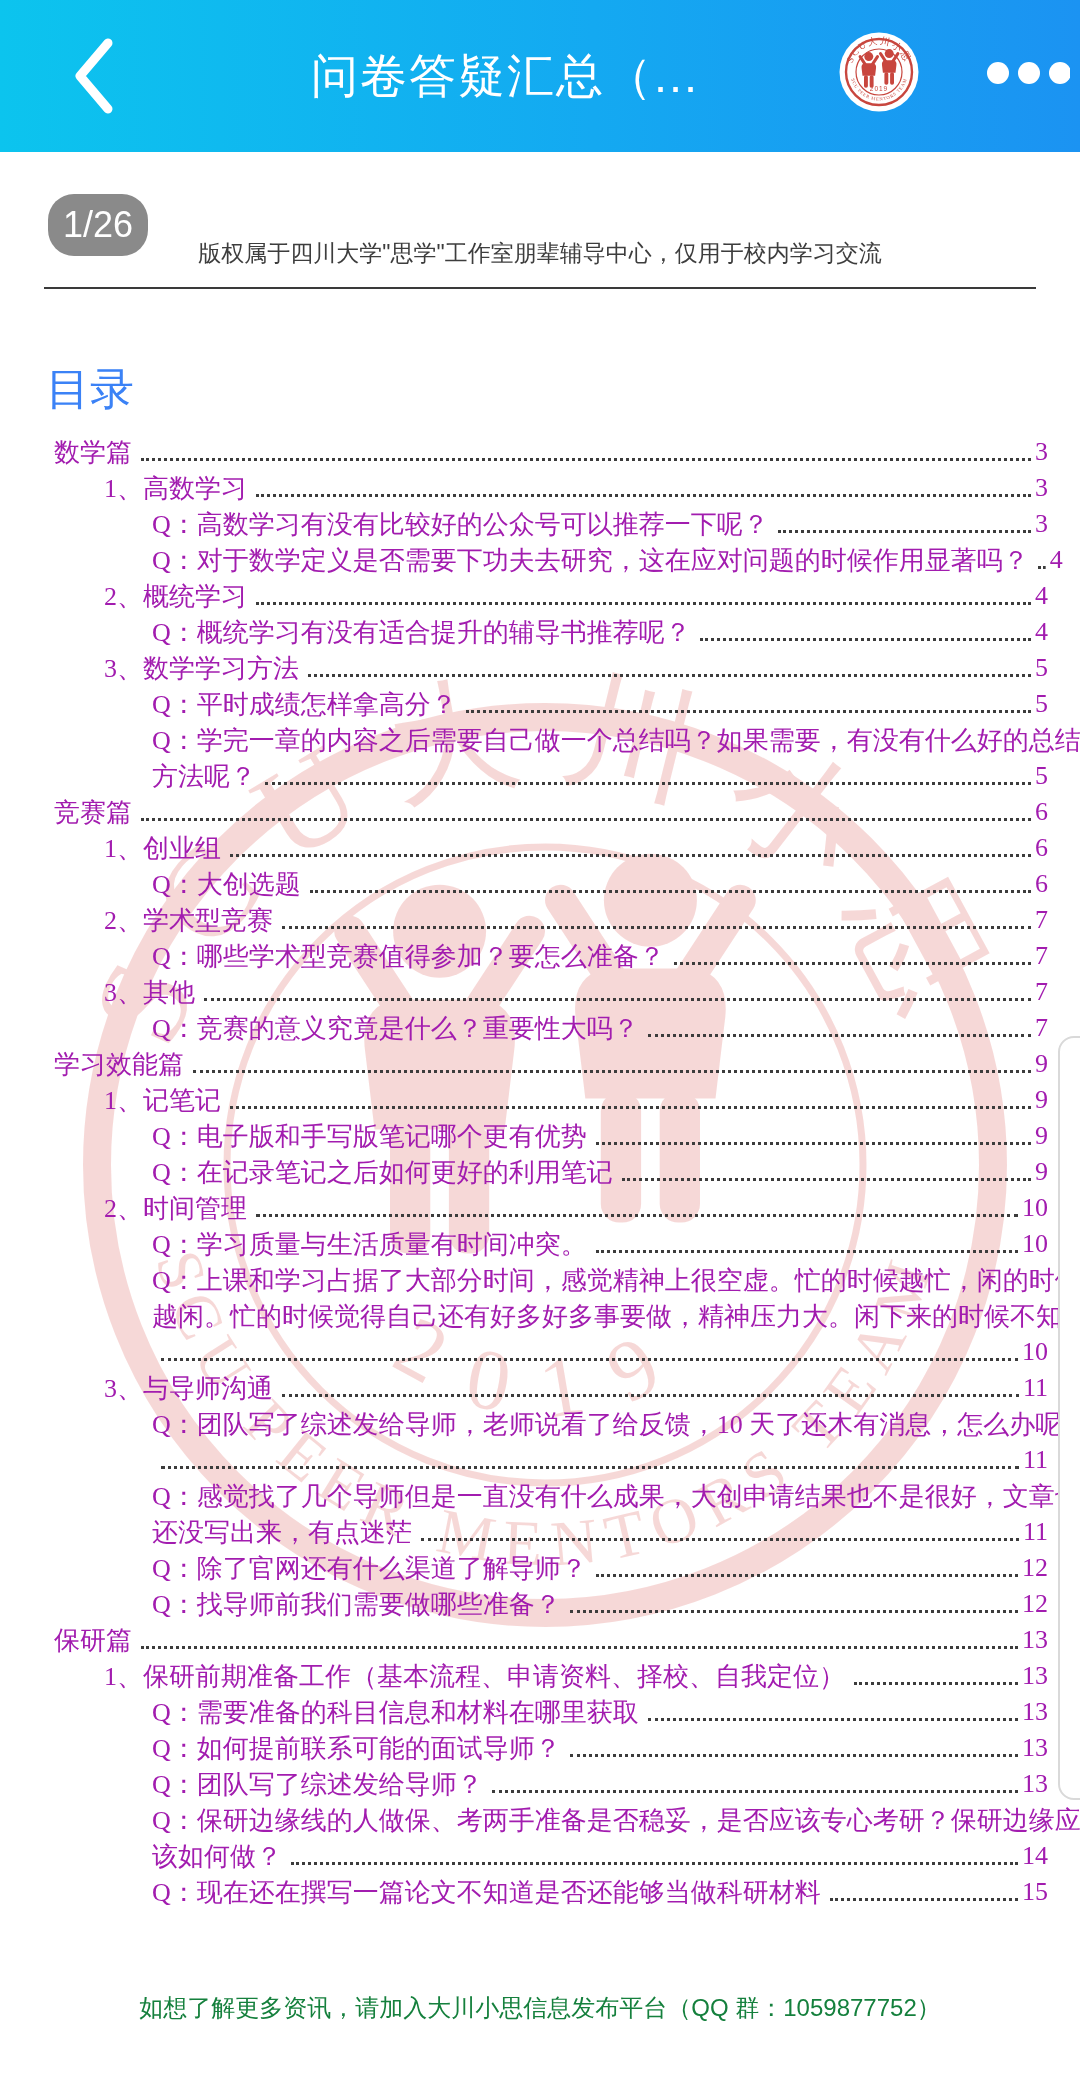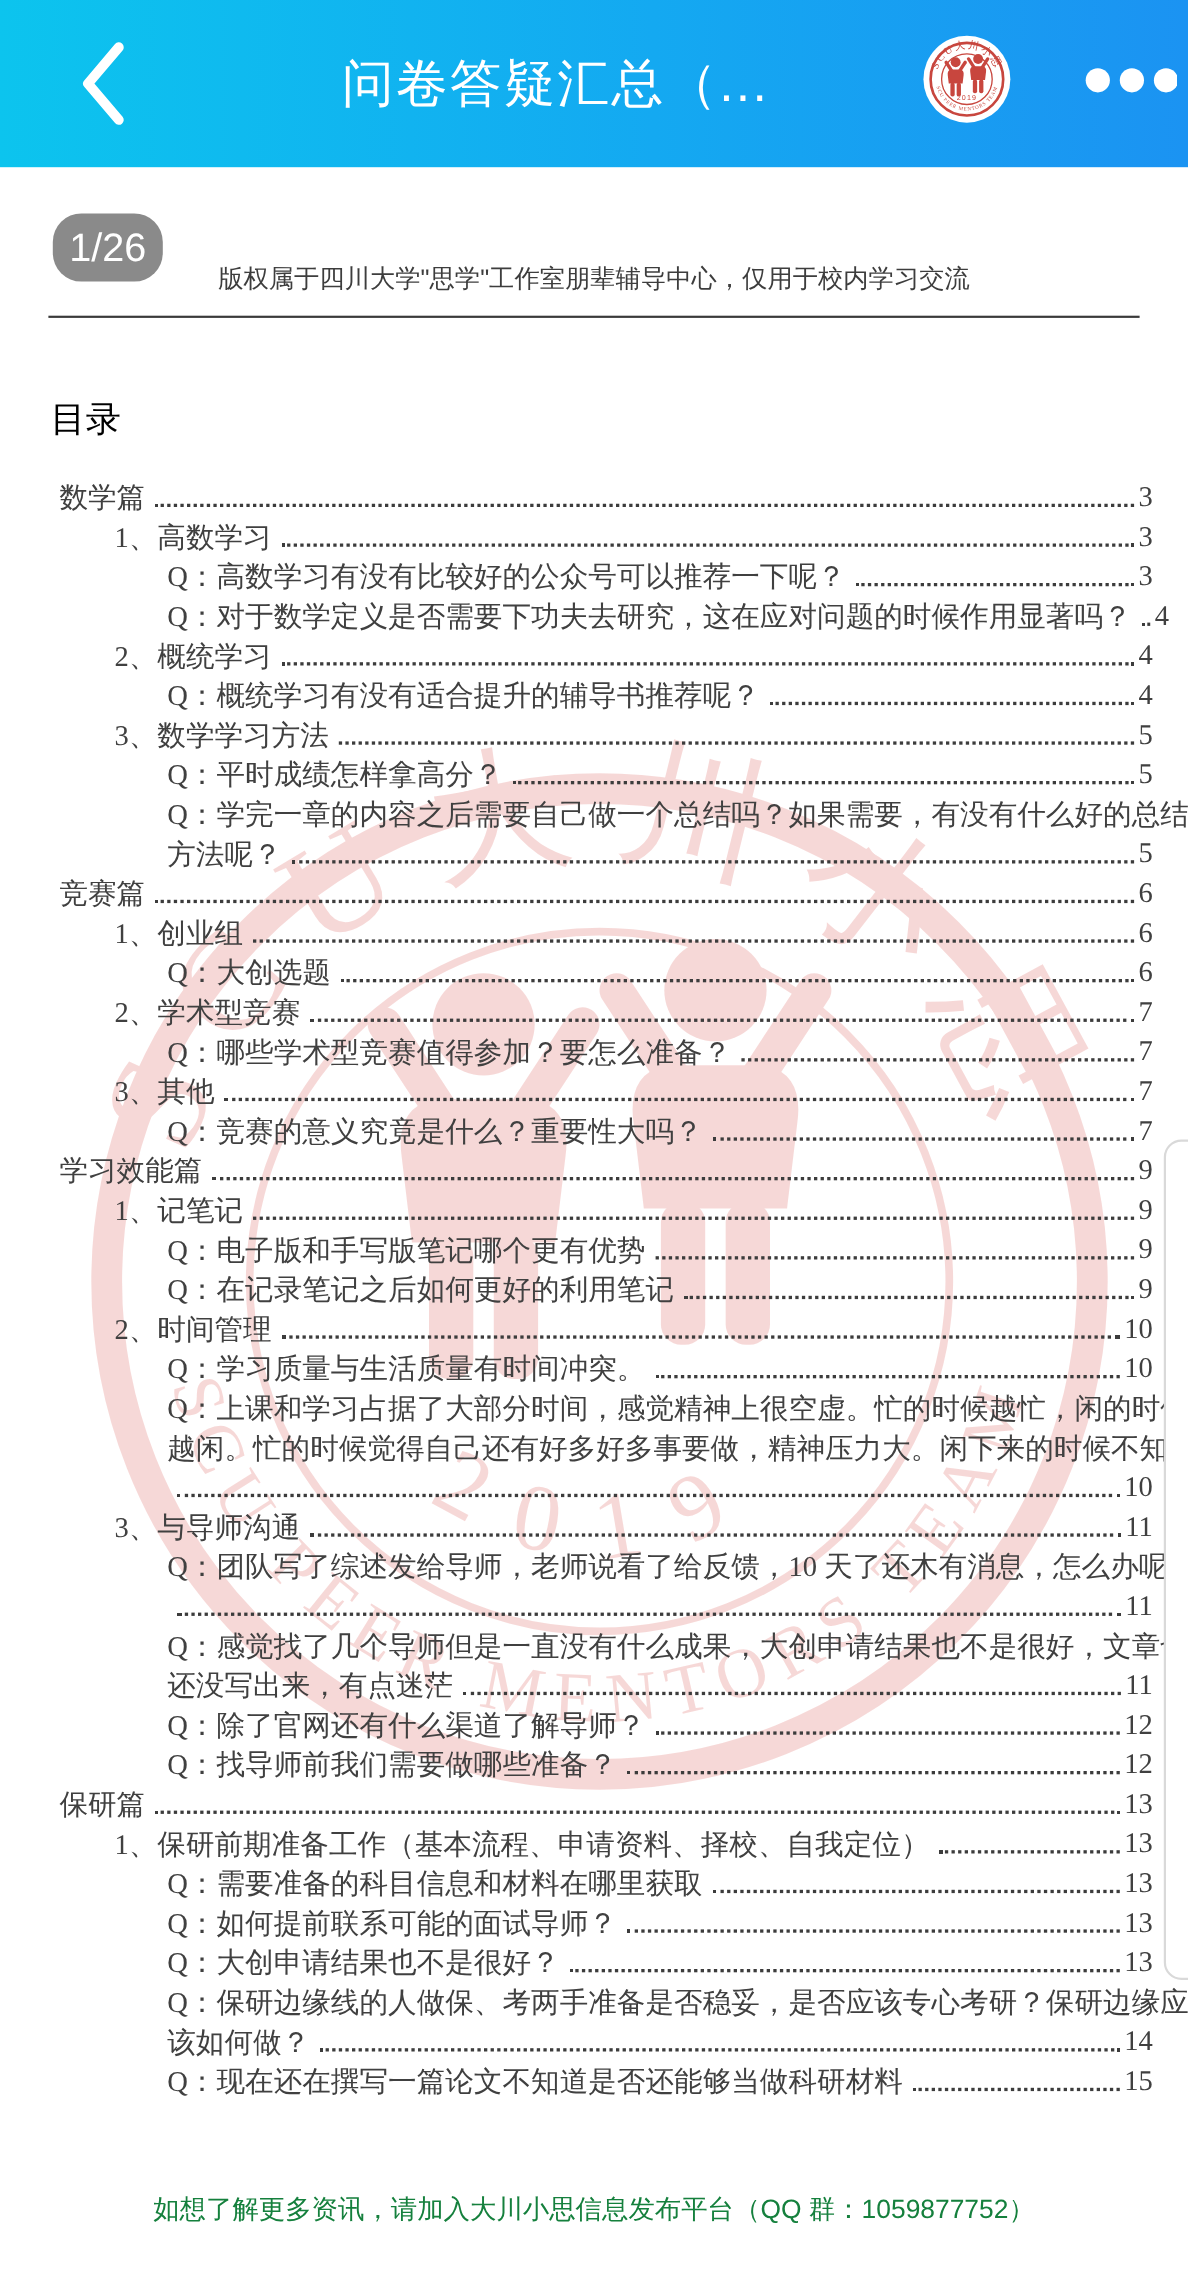--- a/index.html
+++ b/index.html
@@ -13,23 +13,23 @@
          text-align:center;color:#ffffff;font-size:47px;letter-spacing:2px;white-space:nowrap;}
   .menu-dots{position:absolute;left:984px;top:58px;width:86px;height:30px;cursor:pointer;}
   .logo{position:absolute;left:838px;top:31px;width:82px;height:82px;}
   
   .badge{position:absolute;left:48px;top:194px;width:100px;height:62px;background:#8a8a8a;
          border-radius:26px;color:#ffffff;font-size:36px;display:flex;align-items:center;
          justify-content:center;}
   .copyright{position:absolute;left:0;top:238px;width:1080px;text-align:center;
              color:#3d3d3d;font-size:23px;}
   .divider{position:absolute;left:44px;top:287px;width:992px;height:0;border-top:2px solid #3a3a3a;}
-  .toc-title{position:absolute;left:46px;top:360px;font-size:32px;color:#000000;
+  .toc-title{position:absolute;left:46px;top:360px;font-size:44px;color:#3b82f6;
              font-family:Liberation Serif, serif;}
-  .toc{position:absolute;left:46px;top:434px;width:1002px;font-size:26px;color:#404040;
+  .toc{position:absolute;left:46px;top:434px;width:1002px;font-size:26px;color:#a21caf;
        font-family:"Liberation Serif","DejaVu Serif",serif;}
   .tl{height:36px;display:flex;align-items:center;white-space:nowrap;}
   .ind1{padding-left:8px;}
   .ind2{padding-left:58px;justify-content:center;}
   .ind3{padding-left:106px;}
   .ind4{padding-left:106px;}
   .dots{flex:1 1 auto;min-width:8px;height:0;border-bottom:3px dotted #3c3c3c;
         align-self:flex-end;margin:0 4px 9px 9px;}
   .pg{flex:0 0 auto;}
   .footer{position:absolute;left:0;top:1992px;width:1080px;text-align:center;color:#15803d;
@@ -309,21 +309,21 @@
         <span class="tx">Q：需要准备的科目信息和材料在哪里获取</span>
         <span class="dots"></span>
         <span class="pg">13</span>
       </div>
       <div class="tl ind3">
         <span class="tx">Q：如何提前联系可能的面试导师？</span>
         <span class="dots"></span>
         <span class="pg">13</span>
       </div>
       <div class="tl ind3">
-        <span class="tx">Q：大创申请结果也不是很好？</span>
+        <span class="tx">Q：团队写了综述发给导师？</span>
         <span class="dots"></span>
         <span class="pg">13</span>
       </div>
       <div class="tl ind3">
         <span class="tx">Q：保研边缘线的人做保、考两手准备是否稳妥，是否应该专心考研？保研边缘应</span>
       </div>
       <div class="tl ind4">
         <span class="tx">该如何做？</span>
         <span class="dots"></span>
         <span class="pg">14</span>

